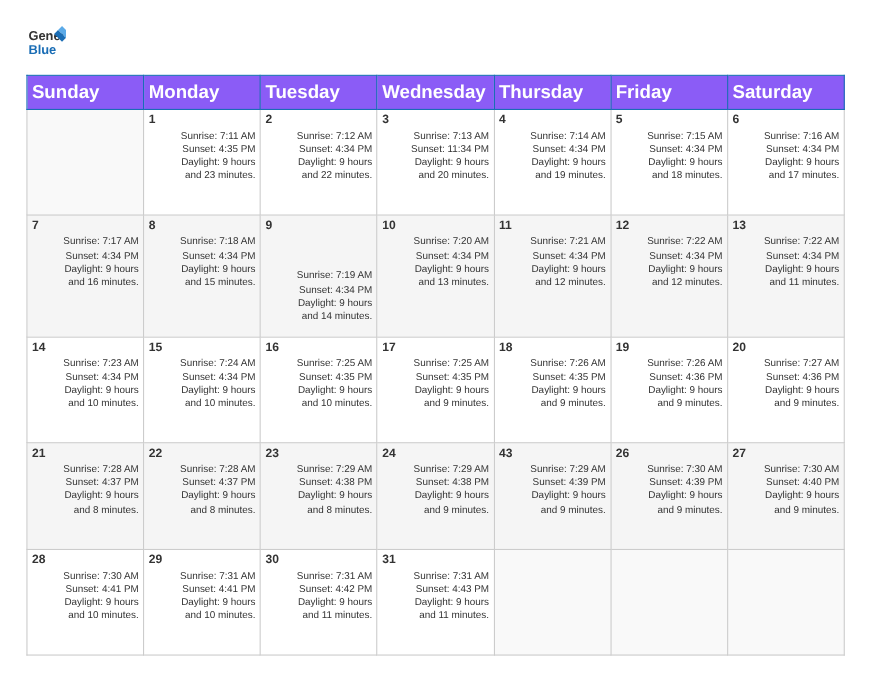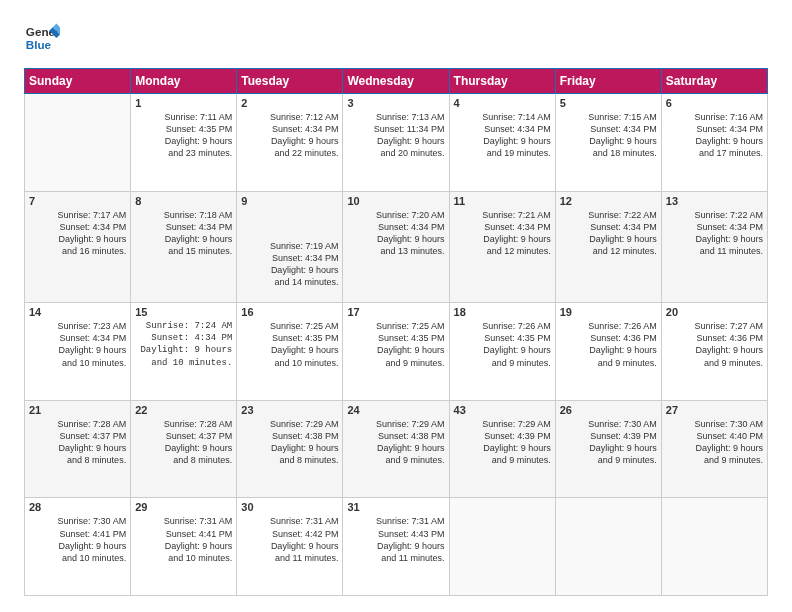--- a/index.html
+++ b/index.html
@@ -46,23 +46,23 @@
       color: #555;
     }
     .calendar {
       flex: 1;
       border: 1px solid #ccc;
       border-collapse: collapse;
       width: 100%;
       table-layout: fixed;
     }
     .calendar th {
-      background: #be185d;
+      background: #8b5cf6;
       color: #fff;
-      font-size: 12px;
+      font-size: 17px;
       font-weight: bold;
       padding: 5px 4px;
       text-align: left;
       border: 1px solid #1a6db5;
     }
     .calendar td {
       border: 1px solid #ccc;
       vertical-align: top;
       padding: 3px 4px;
       font-size: 9.5px;
@@ -225,21 +225,21 @@
         <tr>
           <td>
             <span class="day-number">14</span>
             <div class="day-info" style="white-space: pre-line;">Sunrise: 7:23 AM
 Sunset: 4:34 PM
 Daylight: 9 hours
 and 10 minutes.</div>
           </td>
           <td>
             <span class="day-number">15</span>
-            <div class="day-info" style="white-space: pre-line; font-family: Liberation Mono, monospace;">Sunrise: 7:24 AM
+            <div class="day-info" style="white-space: pre-line;">Sunrise: 7:24 AM
 Sunset: 4:34 PM
 Daylight: 9 hours
 and 10 minutes.</div>
           </td>
           <td>
             <span class="day-number">16</span>
             <div class="day-info" style="white-space: pre-line;">Sunrise: 7:25 AM
 Sunset: 4:35 PM
 Daylight: 9 hours
 and 10 minutes.</div>

